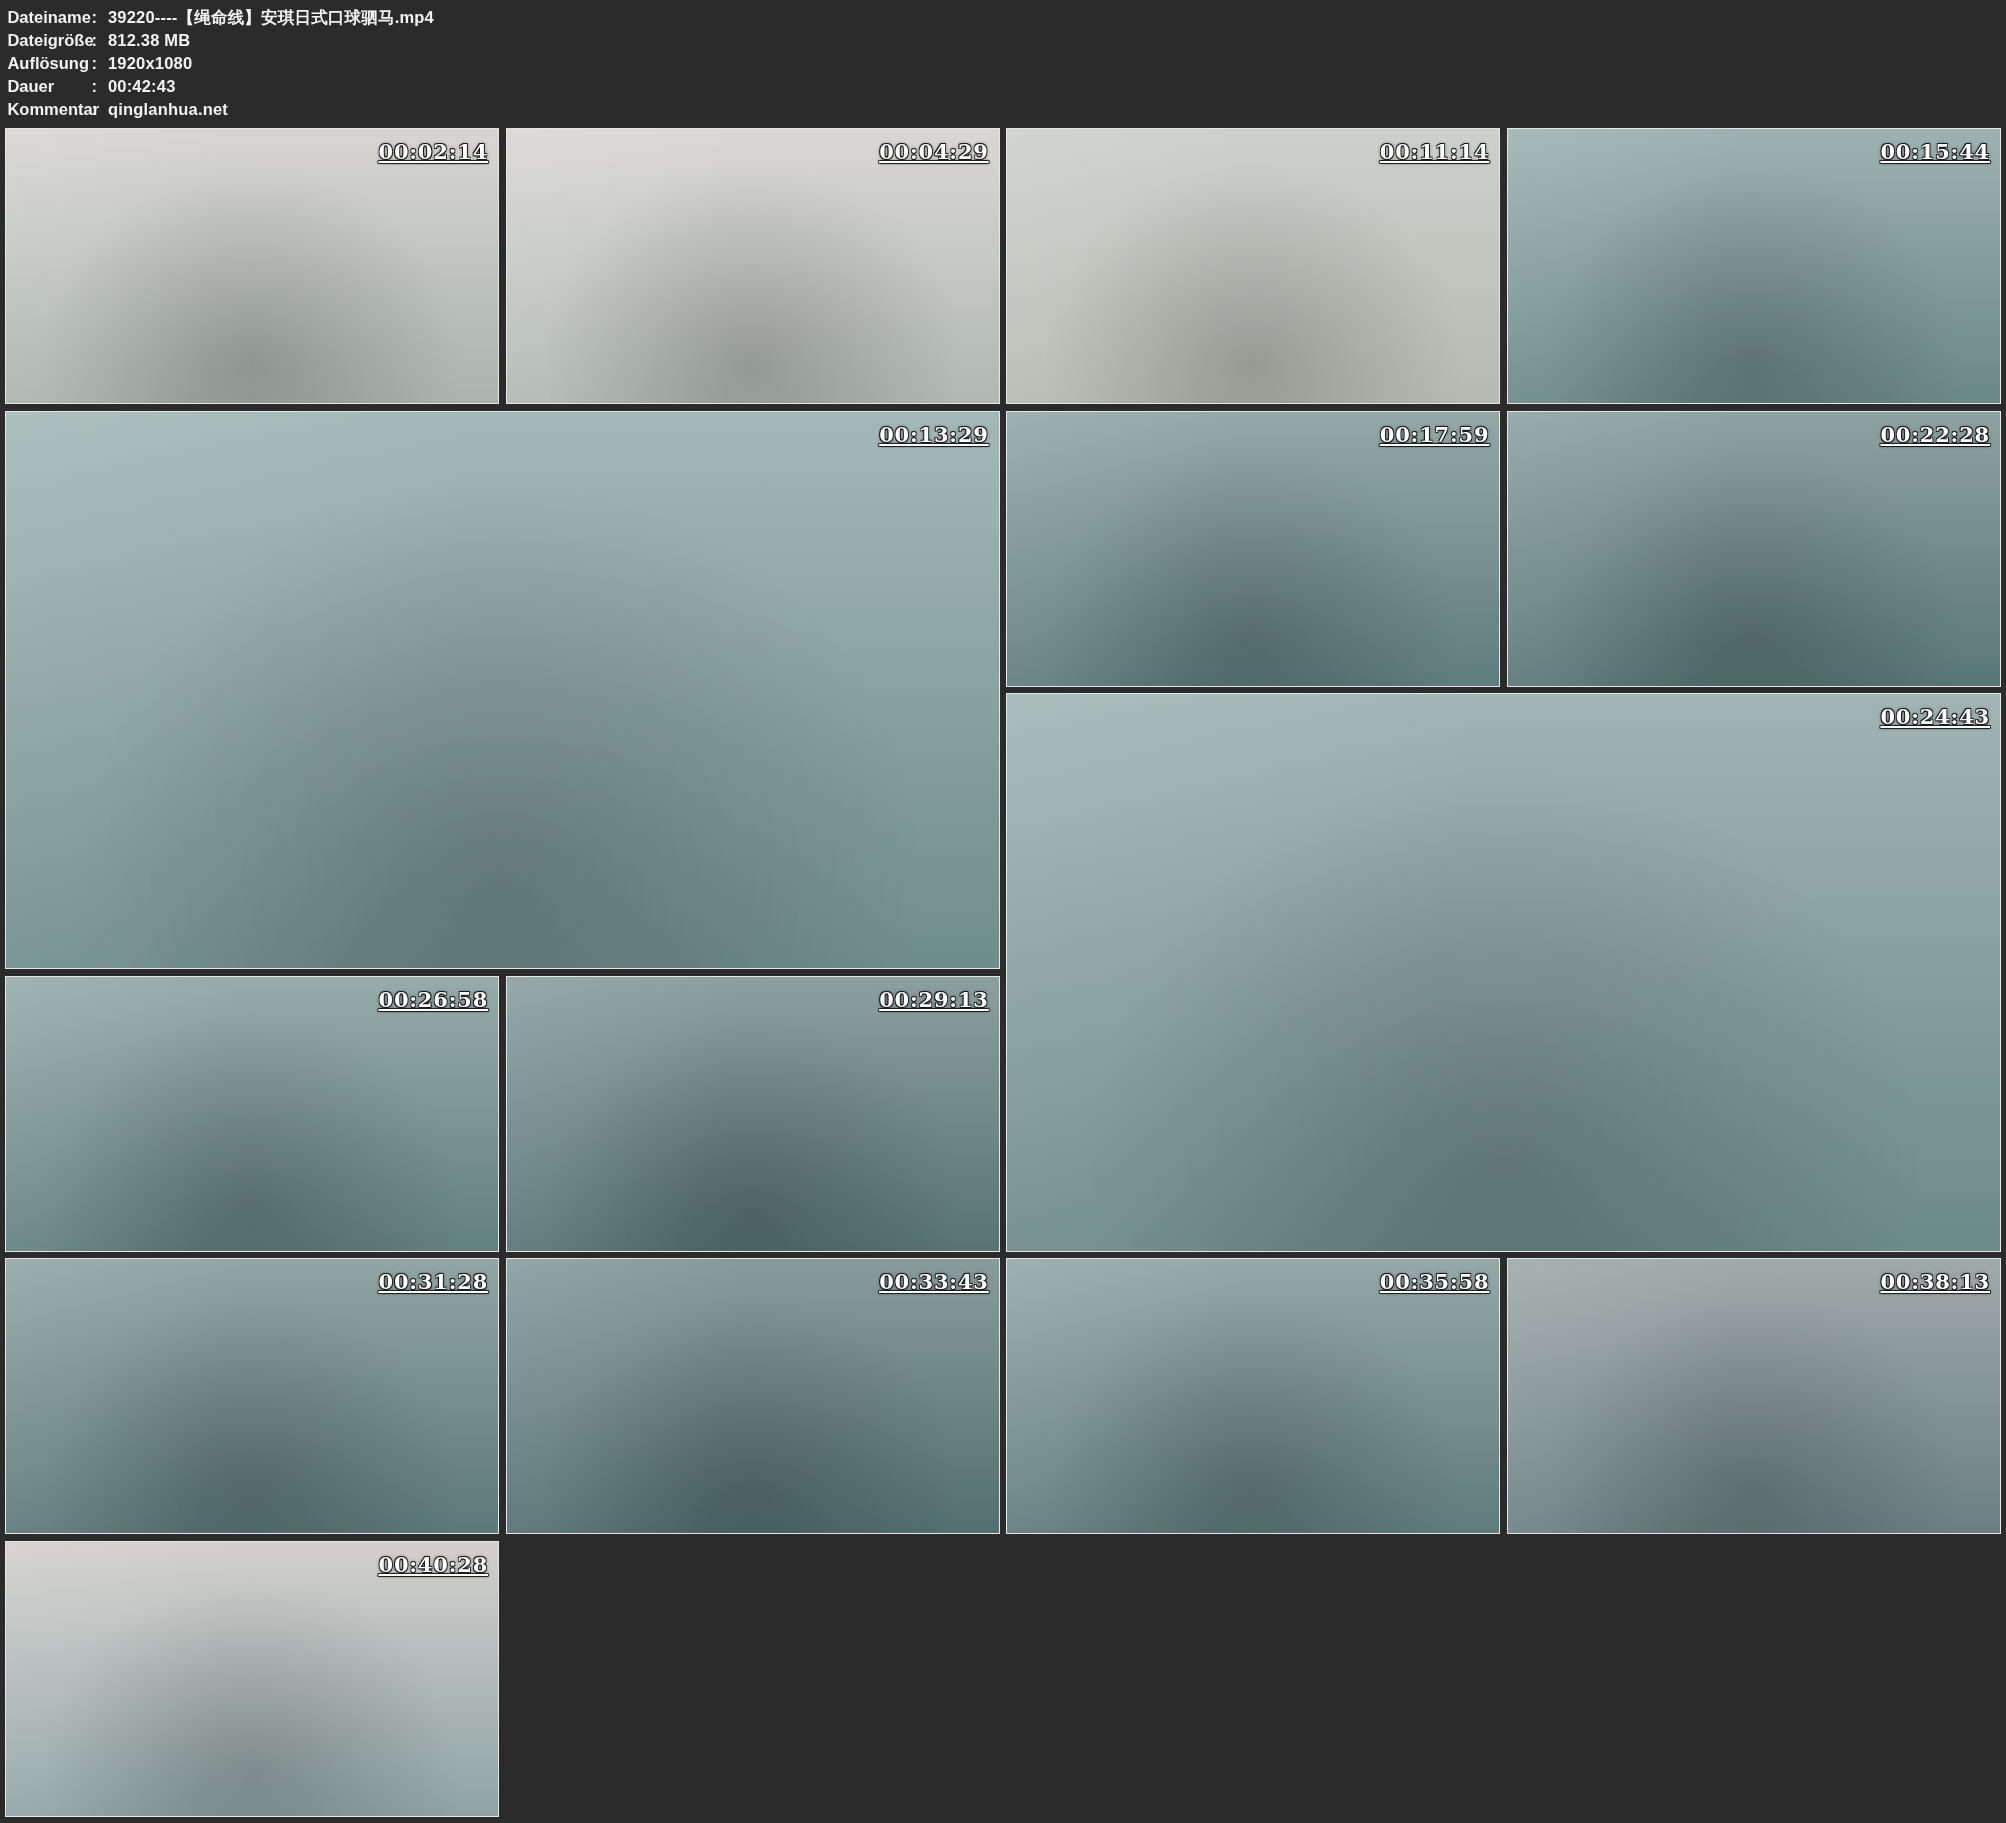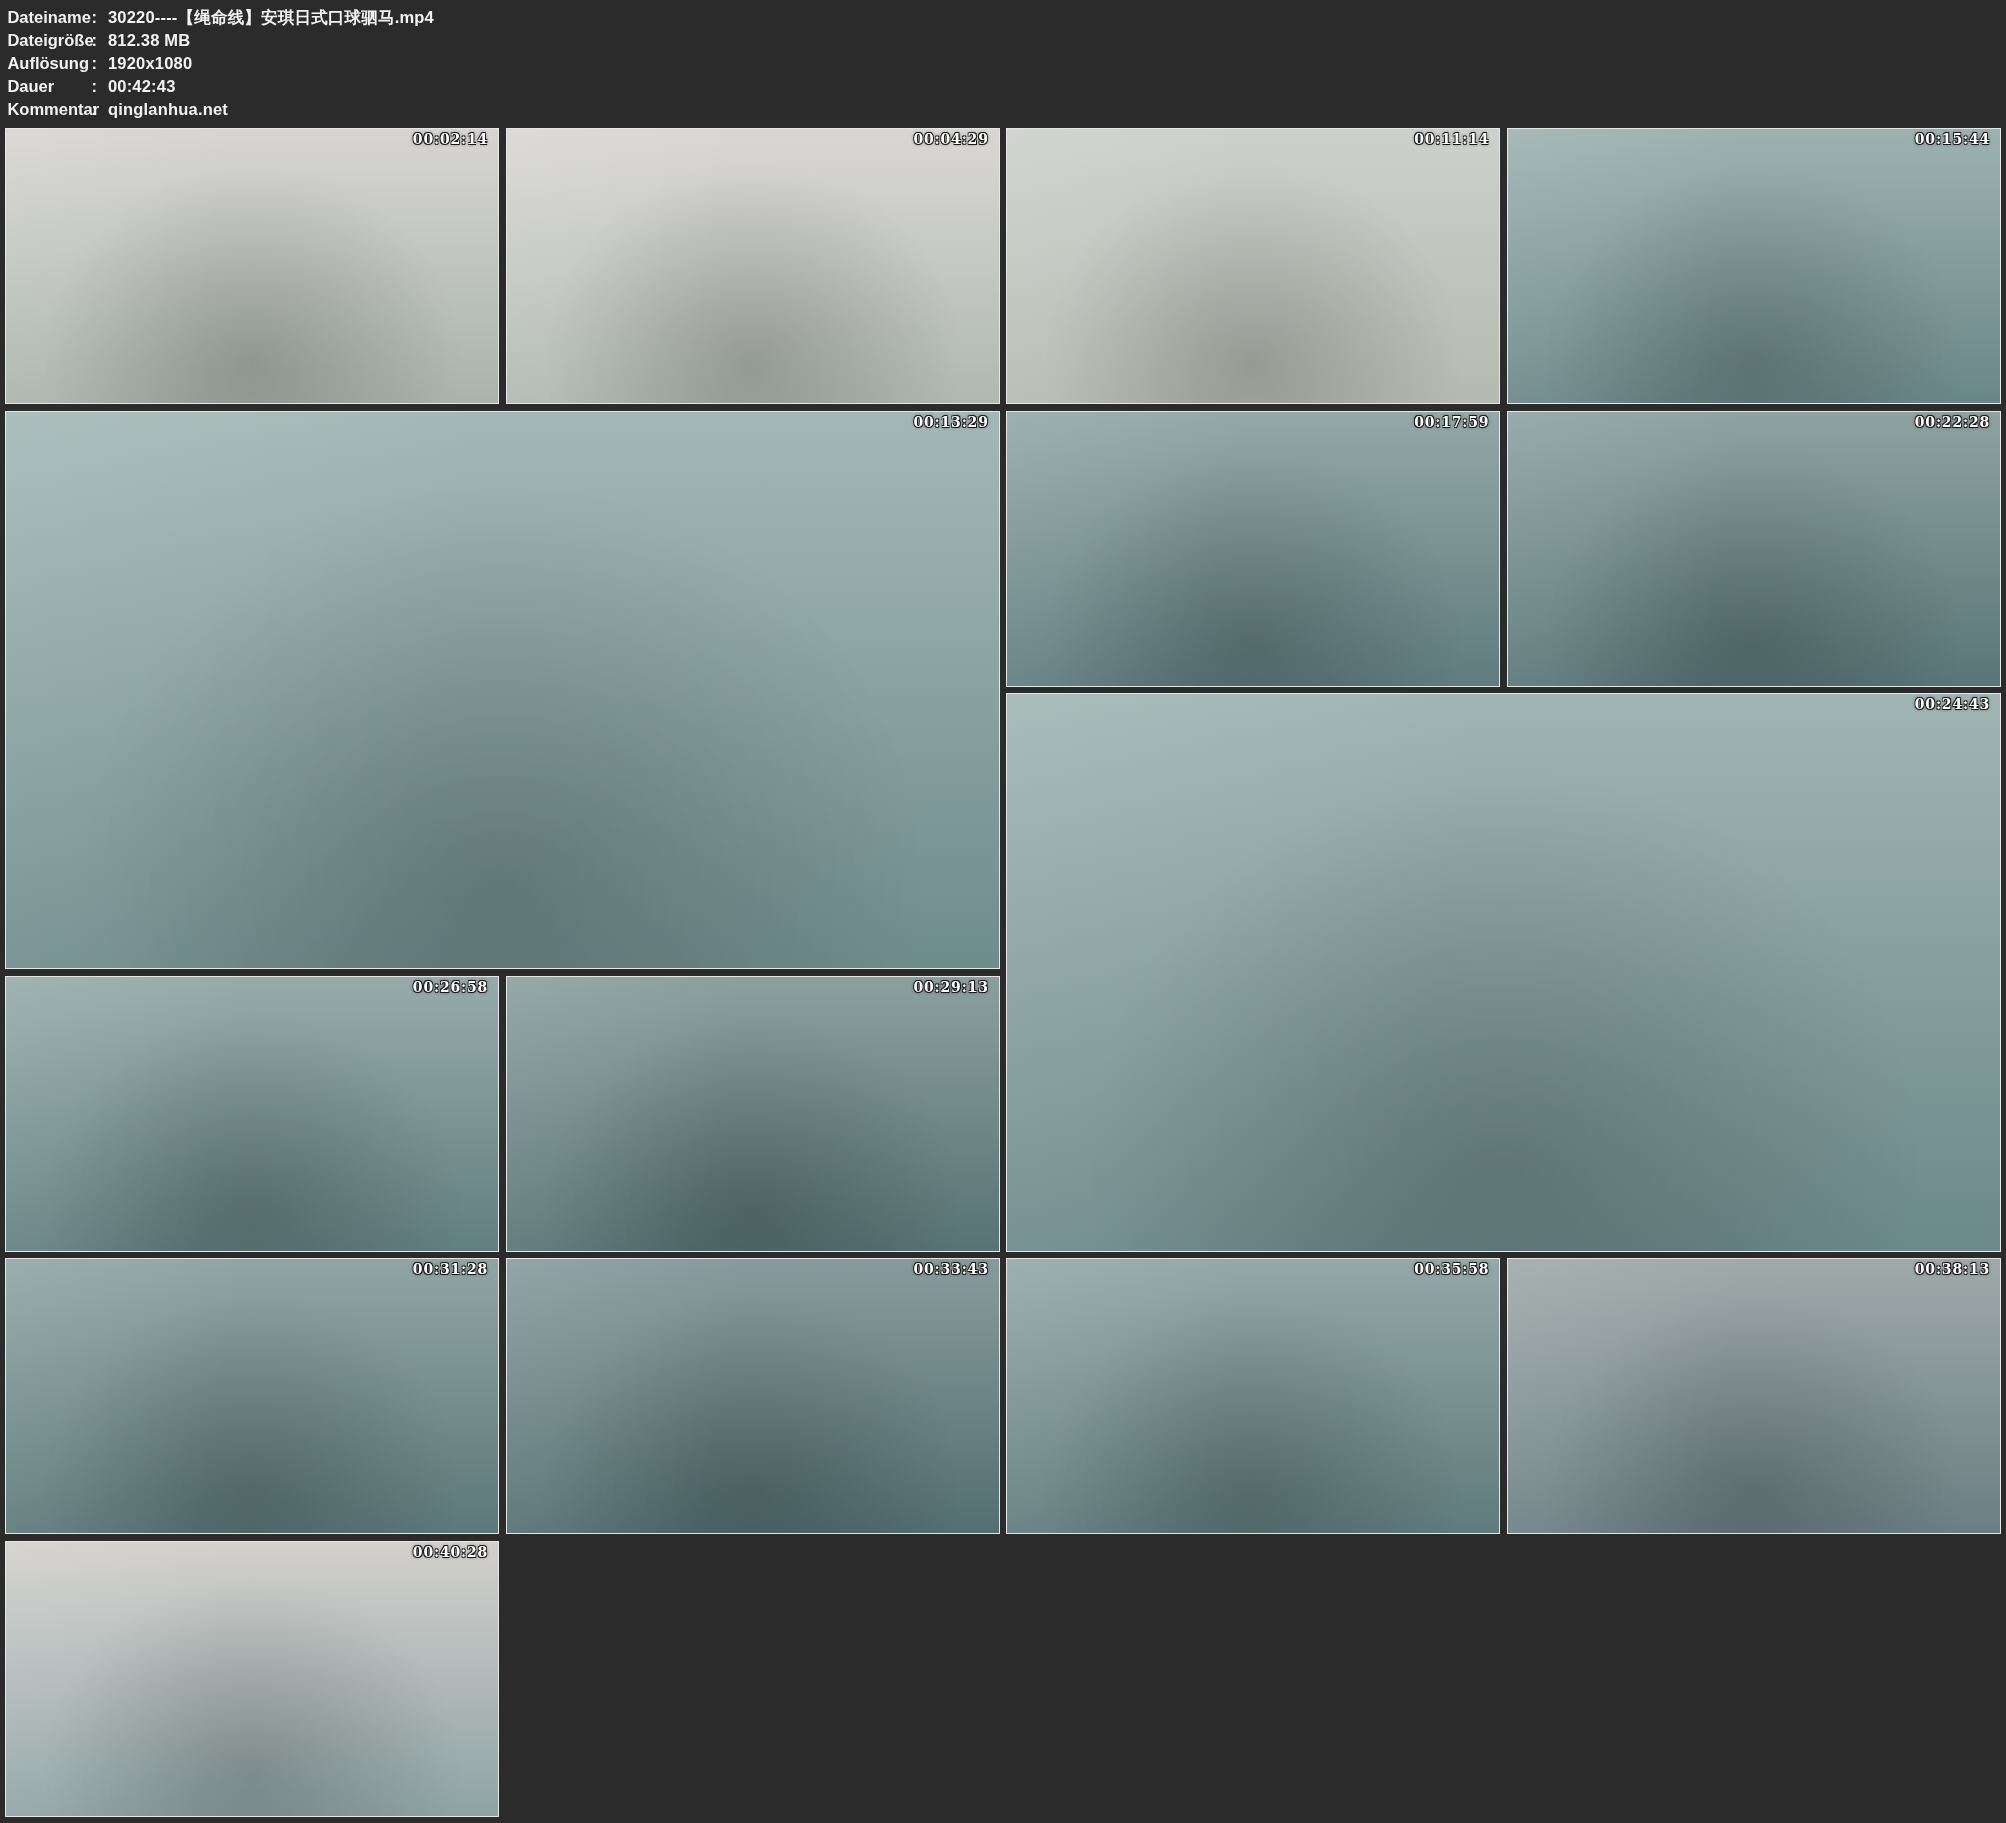--- a/index.html
+++ b/index.html
@@ -66,44 +66,45 @@
   .thumb-image::after {
     content: "";
     position: absolute;
     inset: 0;
     background:
       radial-gradient(ellipse at 50% 85%, rgba(0,0,0,0.18), rgba(0,0,0,0) 60%),
       linear-gradient(100deg, rgba(255,255,255,0.10), rgba(255,255,255,0) 45%);
   }
   .timestamp {
     position: absolute;
-    top: 2px;
+    top: 10px;
     right: 10px;
     font-family: "DejaVu Serif", serif;
     font-weight: bold;
-    font-size: 14px;
+    font-size: 21px;
     letter-spacing: 0.8px;
     color: var(--ts-text, #ffffff);
     text-shadow:
       -0.8px -0.8px 0 var(--ts-outline, #1a1a1a),
        0.8px -0.8px 0 var(--ts-outline, #1a1a1a),
       -0.8px  0.8px 0 var(--ts-outline, #1a1a1a),
        0.8px  0.8px 0 var(--ts-outline, #1a1a1a),
        0 0 3.3px var(--ts-outline, #1a1a1a);
     z-index: 2;
+    text-decoration: underline;
   }
 </style>
 </head>
 <body>
 
 <div class="page">
 
   <header class="meta-header">
     <div class="meta-row">
-      <span class="meta-label">Dateiname</span><span class="meta-colon">:</span><span class="meta-value">30220----【绳命线】安琪日式口球驷马.mp4</span>
+      <span class="meta-label">Dateiname</span><span class="meta-colon">:</span><span class="meta-value">39220----【绳命线】安琪日式口球驷马.mp4</span>
     </div>
     <div class="meta-row">
       <span class="meta-label">Dateigröße</span><span class="meta-colon">:</span><span class="meta-value">812.38 MB</span>
     </div>
     <div class="meta-row">
       <span class="meta-label">Auflösung</span><span class="meta-colon">:</span><span class="meta-value">1920x1080</span>
     </div>
     <div class="meta-row">
       <span class="meta-label">Dauer</span><span class="meta-colon">:</span><span class="meta-value">00:42:43</span>
     </div>

